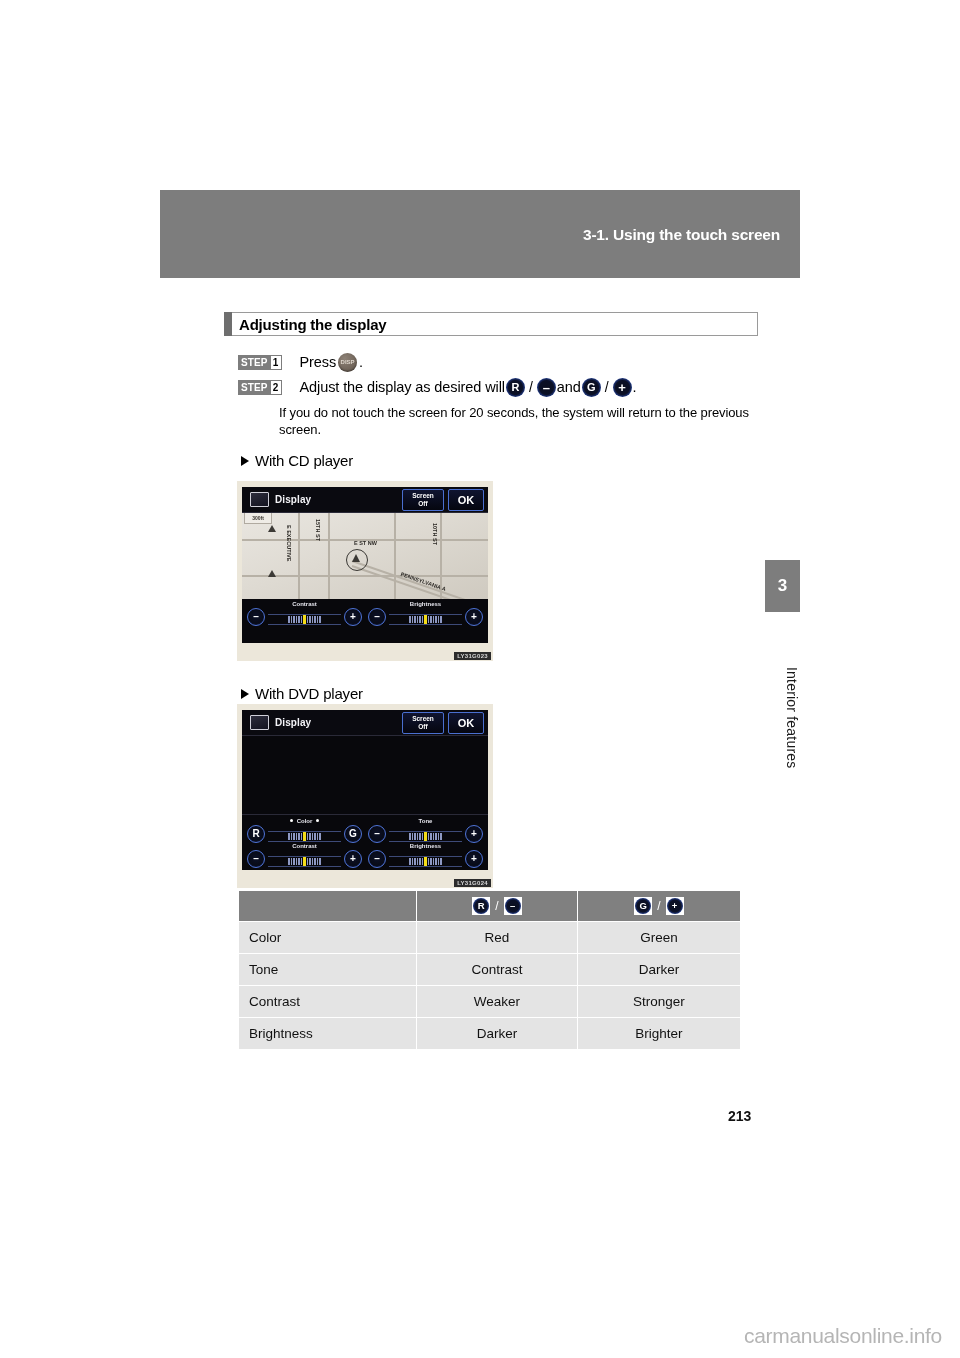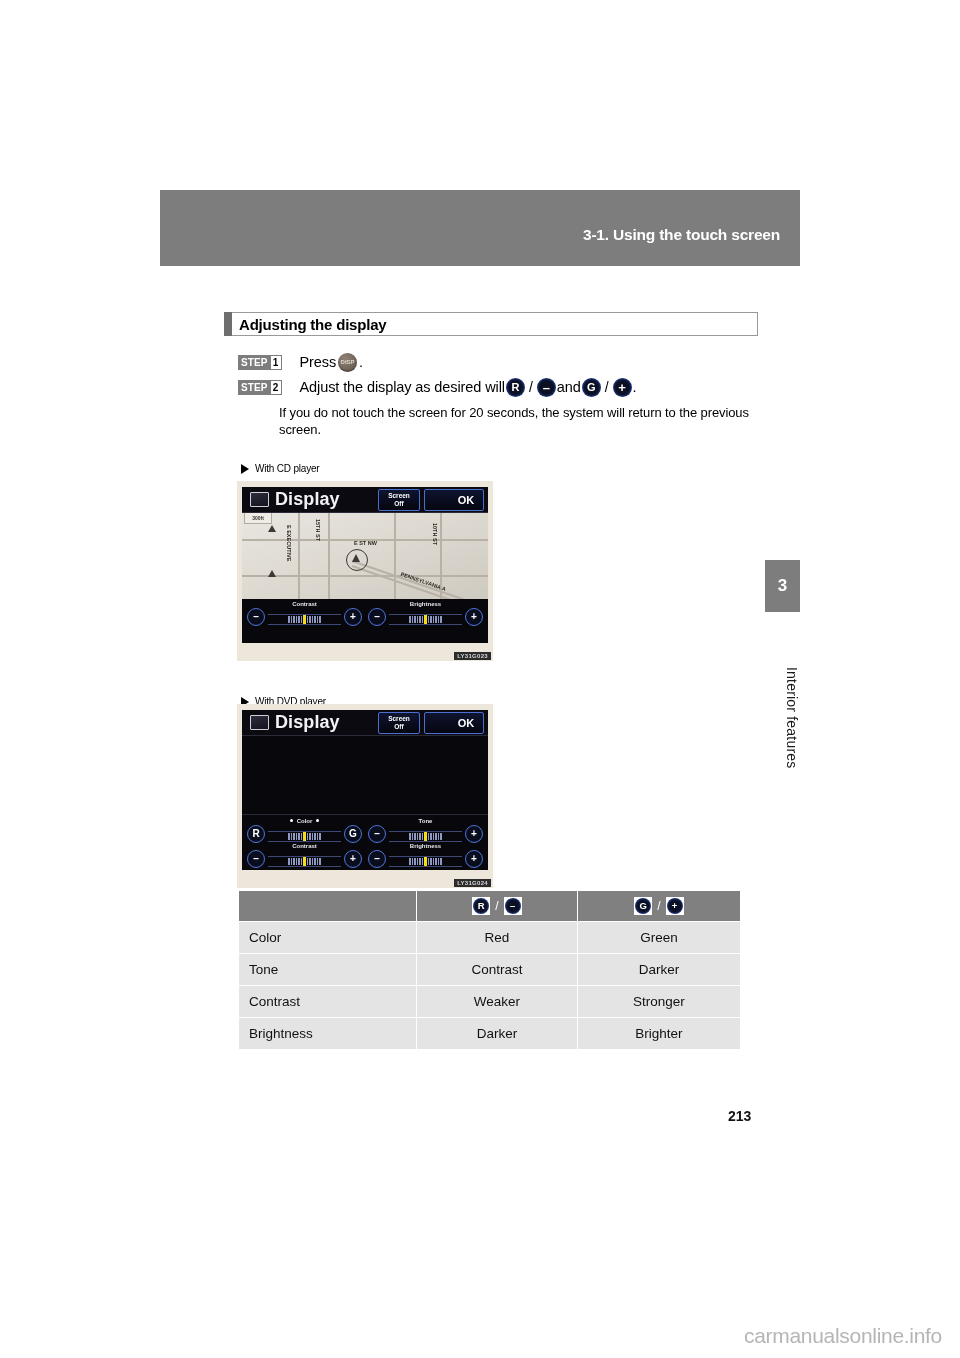--- a/index.html
+++ b/index.html
@@ -15,21 +15,21 @@
     color: #111;
     overflow: hidden;
   }
 
   
   .header-band {
     position: absolute;
     left: 160px;
     top: 190px;
     width: 640px;
-    height: 76px;
+    height: 88px;
     background: #7d7d7d;
   }
   .header-band-title {
     position: absolute;
     right: 20px;
     top: 36px;
     color: #ffffff;
     font-size: 15.5px;
     font-weight: 700;
     letter-spacing: -0.2px;
@@ -197,24 +197,23 @@
     line-height: 17px;
     color: #000;
     letter-spacing: -0.1px;
   }
 
   
   .arrow-title {
     position: absolute;
     display: flex;
     align-items: center;
-    font-size: 10px;
+    font-size: 15px;
     color: #000;
     letter-spacing: -0.2px;
-    margin-top: 11px;
   }
   .arrow-title .tri {
     width: 0; height: 0;
     border-left: 8px solid #000;
     border-top: 5.5px solid transparent;
     border-bottom: 5.5px solid transparent;
     margin-right: 6px;
   }
   #cd-title { left: 241px; top: 452px; }
   #dvd-title { left: 241px; top: 685px; }
@@ -251,21 +250,21 @@
     height: 13px;
     margin-left: 4px;
     margin-right: 6px;
     border: 1.5px solid #cfcfd8;
     border-radius: 1px;
     background: linear-gradient(160deg, #2d2d3c 0%, #131320 100%);
     flex: 0 0 auto;
   }
   .screen-title {
     color: #f2f2f6;
-    font-size: 18px;
+    font-size: 10px;
     font-weight: 700;
     letter-spacing: 0.1px;
   }
   .topbar-buttons {
     margin-left: auto;
     display: flex;
     align-items: center;
     gap: 4px;
   }
   .scr-btn {
@@ -280,21 +279,20 @@
     font-weight: 700;
   }
   .scr-btn.screen-off {
     width: 40px; height: 20px;
     font-size: 6.5px;
     line-height: 7.5px;
   }
   .scr-btn.ok {
     width: 34px; height: 20px;
     font-size: 11px;
-    padding-left: 24px;
   }
 
   
   .map-area {
     position: relative;
     height: 86px;
     background: linear-gradient(160deg, #e9e6e0 0%, #dedad2 45%, #cfcac0 100%);
     overflow: hidden;
   }
   .map-road {

